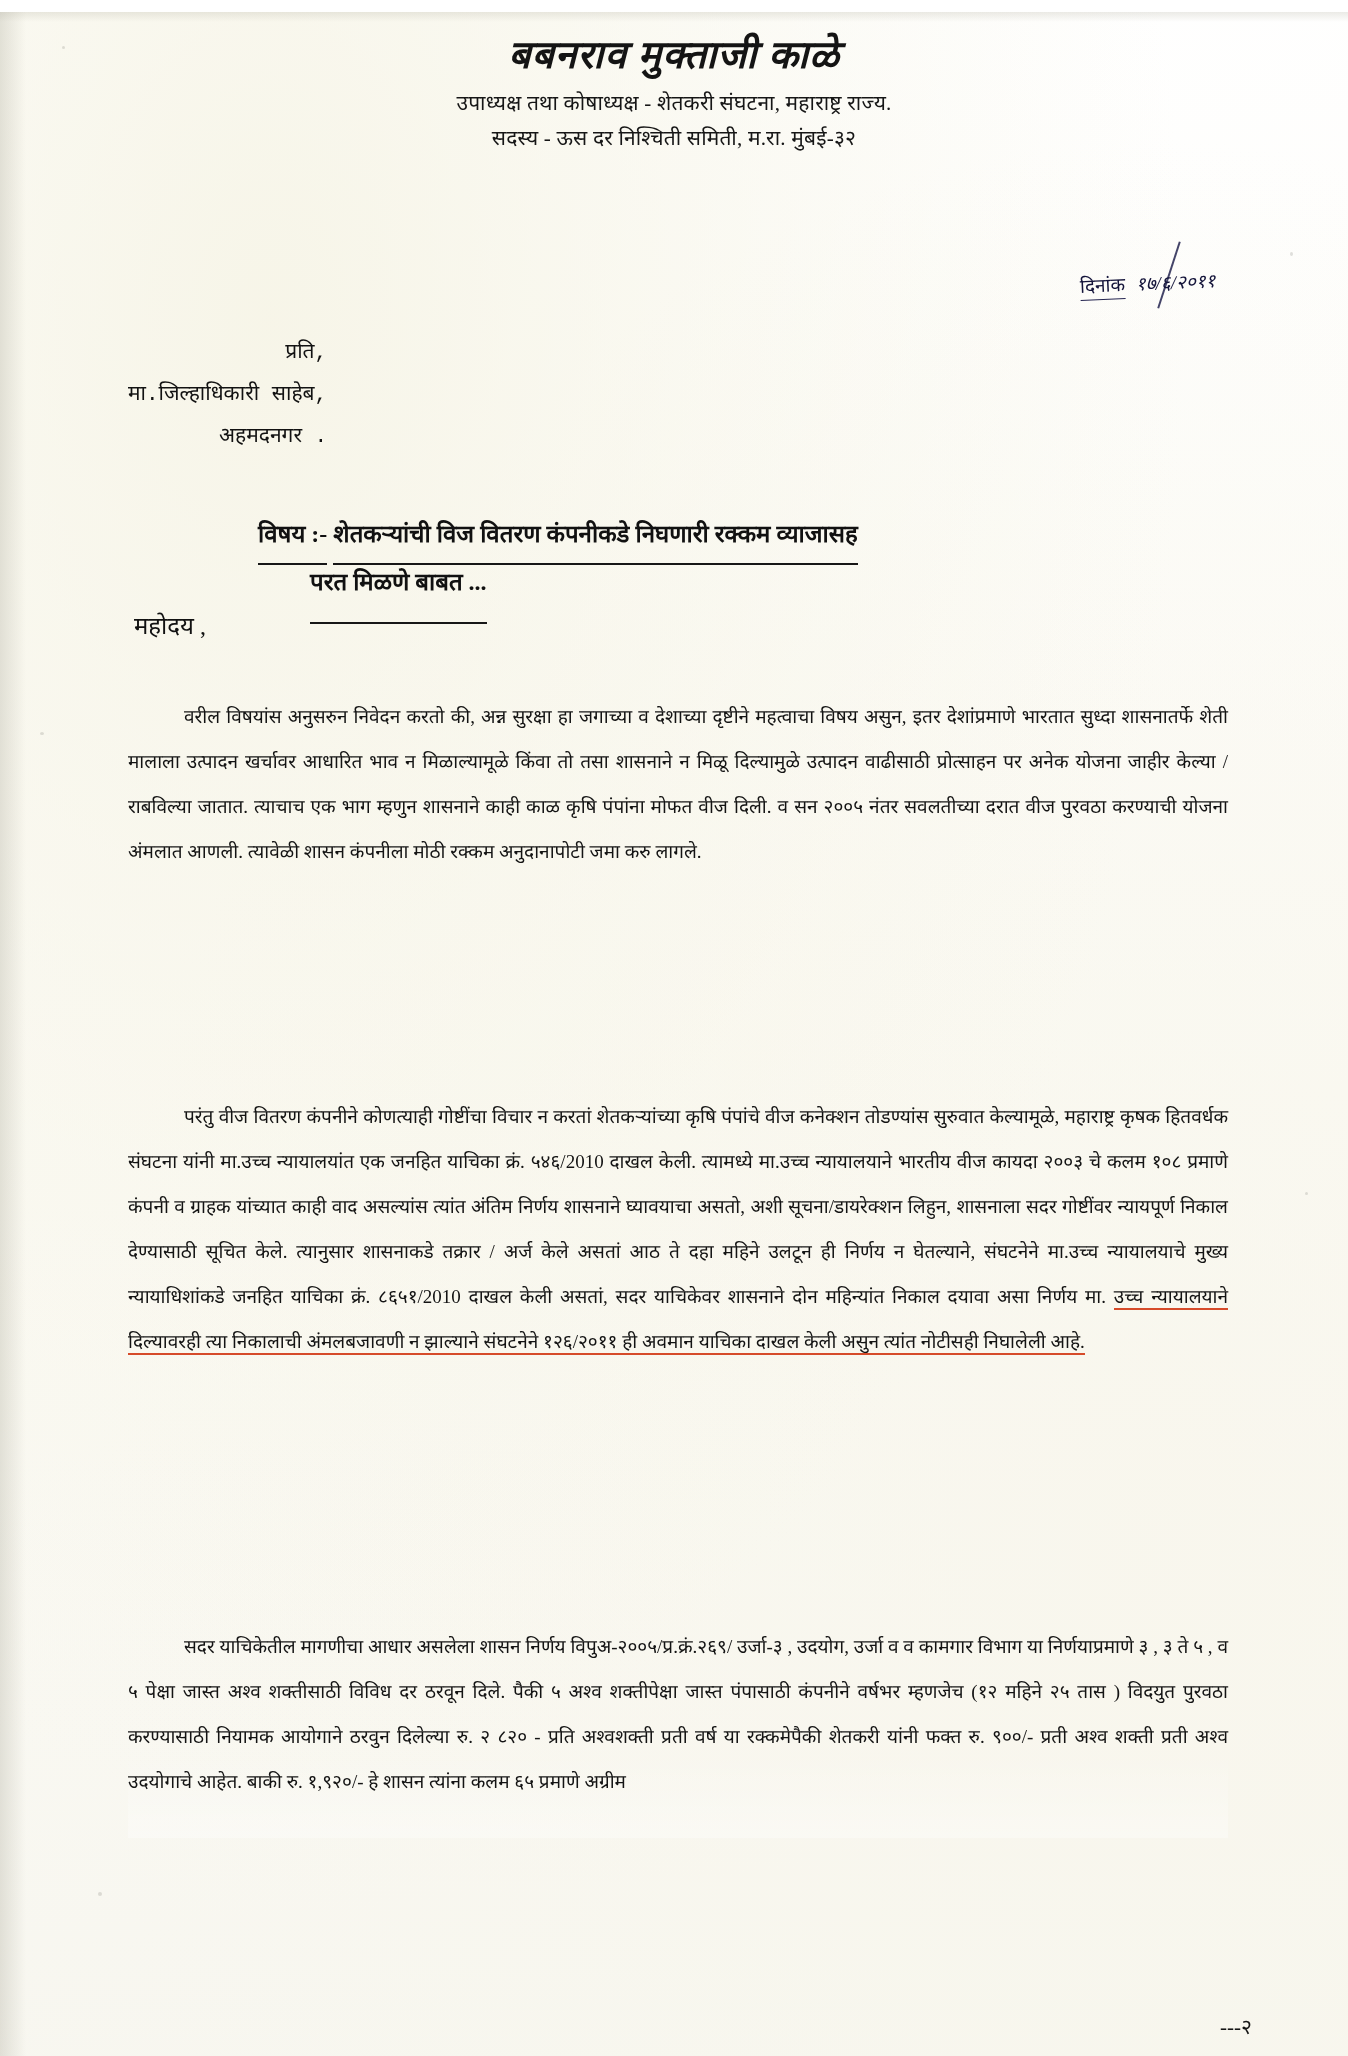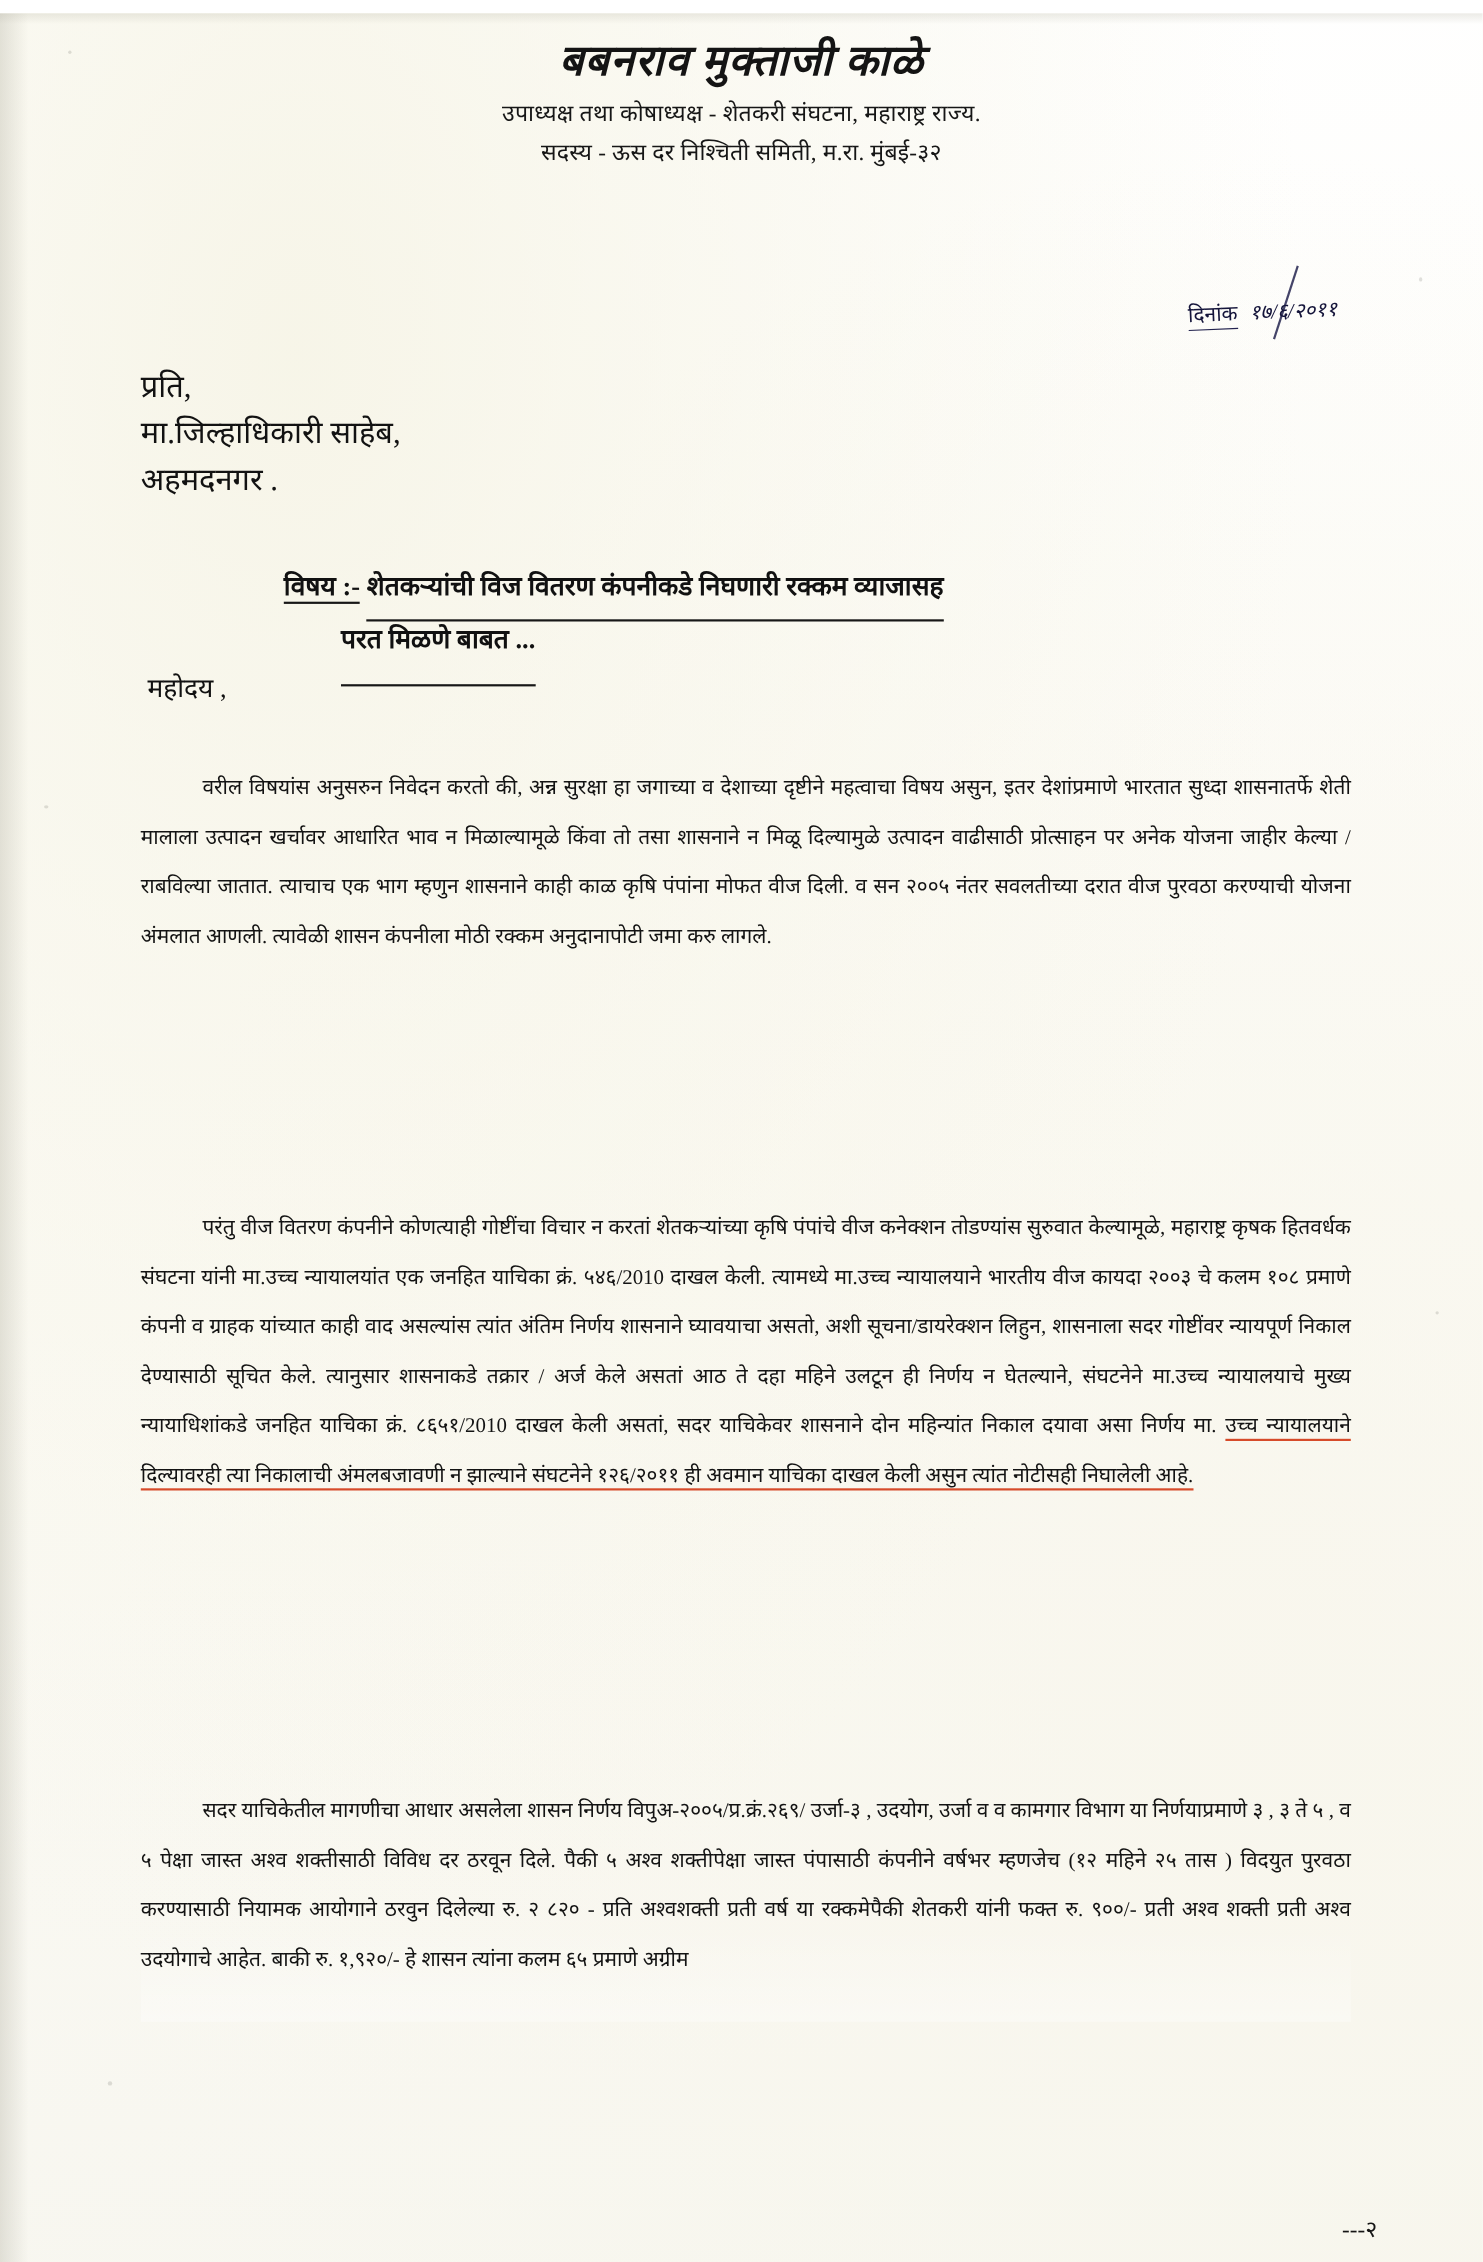--- a/index.html
+++ b/index.html
@@ -112,41 +112,42 @@
     background: #23234f;
     transform: rotate(18deg);
     opacity: 0.85;
   }
 
   
   .recipient {
     position: absolute;
     top: 320px;
     left: 128px;
-    font-family: Liberation Serif, serif;
-    font-size: 28px;
+    font-family: Liberation Mono, monospace;
+    font-size: 21px;
     line-height: 42px;
     color: #121212;
+    text-align: right;
   }
 
   
   .subject {
     position: absolute;
     top: 498px;
     left: 258px;
     width: 960px;
     font-family: "Liberation Serif", serif;
     font-size: 24px;
     line-height: 48px;
     color: #111;
   }
   .subject .sj-label {
     font-weight: bold;
     border-bottom: 2px solid #171717;
-    padding-bottom: 0;
+    padding-bottom: 16px;
   }
   .subject .sj-l1 {
     font-weight: bold;
     border-bottom: 2px solid #171717;
     padding-bottom: 16px;
   }
   .subject .sj-l2 {
     display: inline-block;
     margin-left: 52px;
     font-weight: bold;

